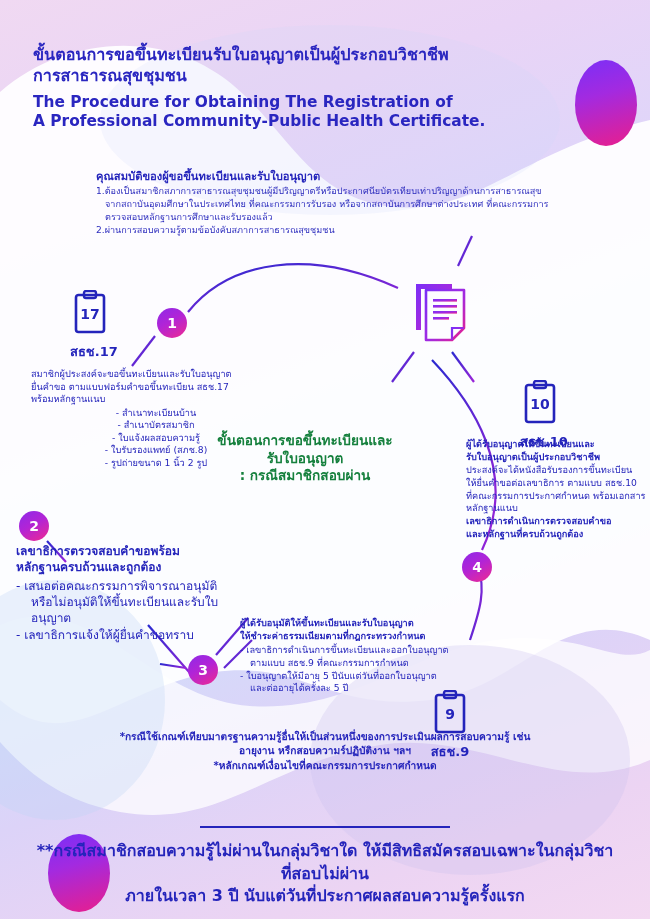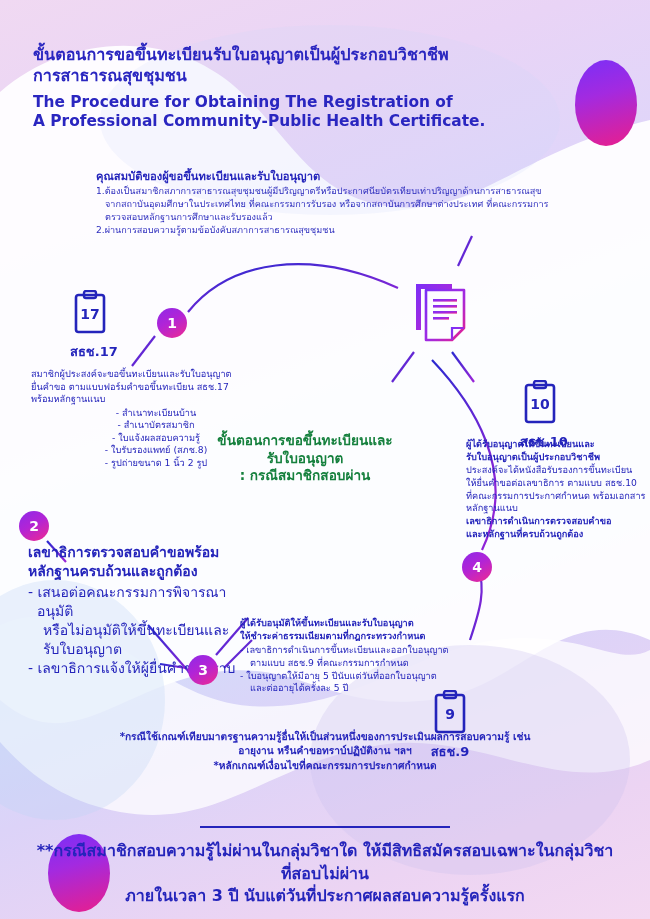--- a/index.html
+++ b/index.html
@@ -65,21 +65,21 @@
   #clip10{left:520px;top:380px;}
   #clip9{left:430px;top:690px;}
   .clip-num{font-size:14px;font-weight:bold;fill:#2424bb;}
 
   
   #step1-text{left:31px;top:368px;width:250px;font-size:9.2px;line-height:1.36;color:#2424bb;}
   #step1-text .hd{font-weight:normal;}
   #step1-text ul{margin:1px 0 0 0;padding:0;list-style:none;}
   #step1-text li{white-space:nowrap;text-align:center;}
 
-  #step2-text{left:28px;top:543px;width:215px;font-size:14px;line-height:1.36;color:#2424bb;}
+  #step2-text{left:16px;top:543px;width:215px;font-size:12px;line-height:1.36;color:#2424bb;}
   #step2-text .hd{font-weight:bold;}
   #step2-text ul{margin:2px 0 0 0;padding:0;list-style:none;}
   #step2-text li{padding-left:9px;text-indent:-9px;}
 
   #step3-text{left:240px;top:617px;width:235px;font-size:9.2px;line-height:1.38;color:#2424bb;}
   #step3-text .hd{font-weight:bold;}
   #step3-text ul{margin:2px 0 0 0;padding:0;list-style:none;}
   #step3-text li{padding-left:9px;text-indent:-9px;}
 
   #step4-text{left:440px;top:438px;width:205px;font-size:9.2px;line-height:1.4;color:#2424bb;margin-left:26px;}
@@ -284,21 +284,21 @@
       <rect x="6" y="5" width="28" height="37" rx="2.5" fill="none" stroke="#2424bb" stroke-width="2.6"></rect>
       <rect x="14" y="1" width="12" height="7" rx="2" fill="none" stroke="#2424bb" stroke-width="2.4"></rect>
       <text class="clip-num" x="20" y="29" text-anchor="middle">9</text>
     </svg>
     <div class="cap" style="font-size:13px;margin-top:1px;">สธช.9</div>
   </div>
 
   
   <div class="t" id="footnote-1">
     <div>*กรณีใช้เกณฑ์เทียบมาตรฐานความรู้อื่นให้เป็นส่วนหนึ่งของการประเมินผลการสอบความรู้ เช่น</div>
-    <div>อายุงาน หรืนคำขอทราบ์ปฏิบัติงาน ฯลฯ</div>
+    <div>อายุงาน หรืกสอบความร์ปฏิบัติงาน ฯลฯ</div>
     <div>*หลักเกณฑ์เงื่อนไขที่คณะกรรมการประกาศกำหนด</div>
   </div>
 
   <div id="divider"></div>
 
   <div class="t" id="footnote-2">
     <div>**กรณีสมาชิกสอบความรู้ไม่ผ่านในกลุ่มวิชาใด ให้มีสิทธิสมัครสอบเฉพาะในกลุ่มวิชา</div>
     <div>ที่สอบไม่ผ่าน</div>
     <div>ภายในเวลา 3 ปี นับแต่วันที่ประกาศผลสอบความรู้ครั้งแรก</div>
   </div>

